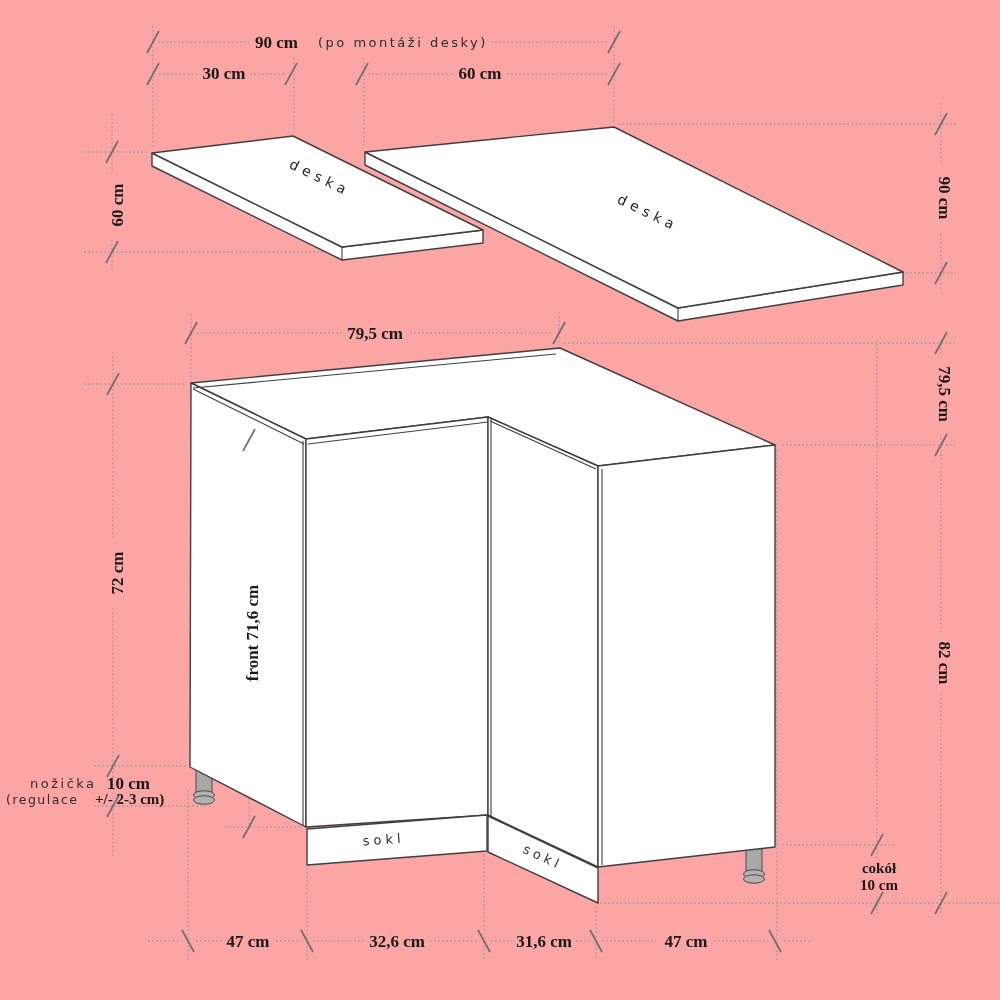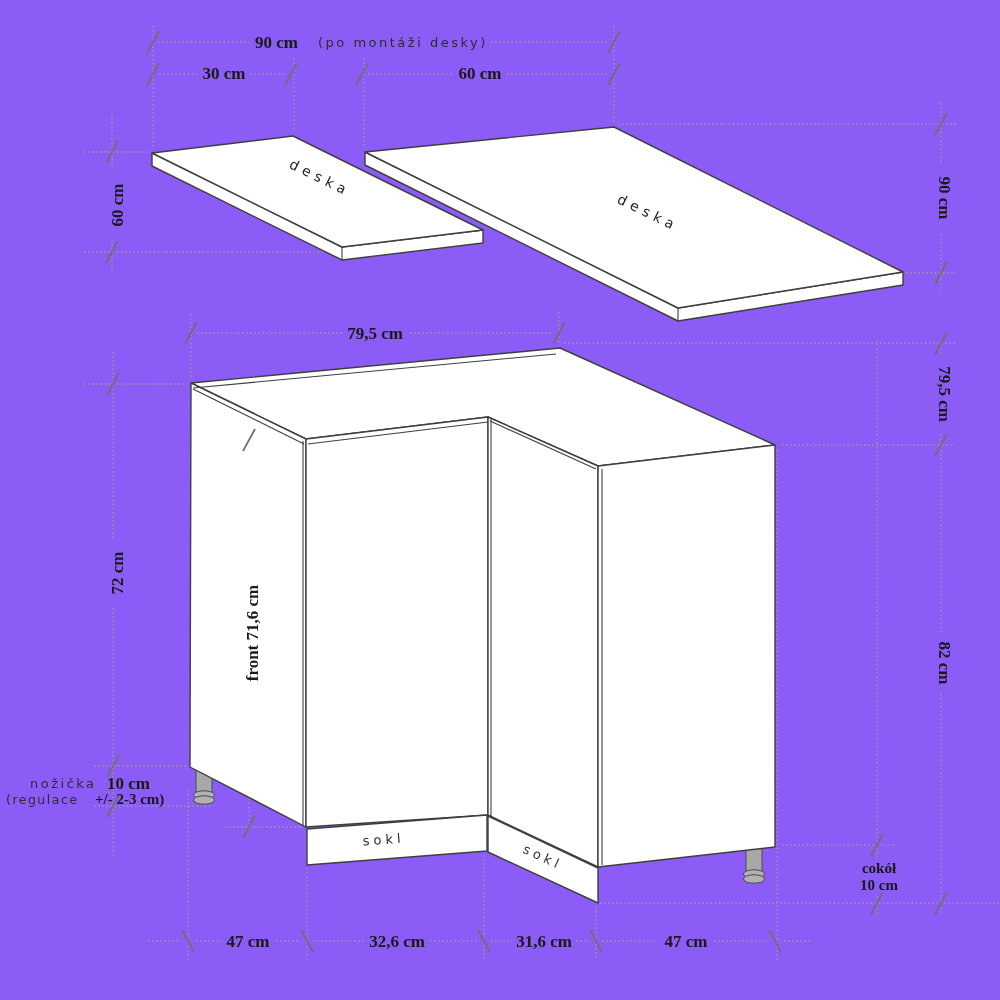--- a/index.html
+++ b/index.html
@@ -1,16 +1,16 @@
 <!DOCTYPE html>
 <html><head>
 <meta charset="utf-8">
 <style>
   html,body{margin:0;padding:0;background:#ffffff;}
-  .stage{position:relative;width:1000px;height:1000px;background:#8b5cf6;overflow:hidden;
+  .stage{position:relative;width:1000px;height:1000px;background:#fca5a5;overflow:hidden;
          font-family:"Liberation Sans",sans-serif;}
   svg{display:block}
   .face{fill:#ffffff;stroke:#3f3f3f;stroke-width:1.4;stroke-linejoin:round;}
   .edge{fill:none;stroke:#3f3f3f;stroke-width:1.1;stroke-linejoin:round;}
   .dot{fill:none;stroke:#9b9b9b;stroke-width:1.3;stroke-dasharray:1.5 2.6;}
   .tick{stroke:#6f6f6f;stroke-width:1.7;}
   .leg-body{fill:#a8a8a8;stroke:#4a4a4a;stroke-width:1;}
   .leg-foot{fill:#b2b2b2;stroke:#4a4a4a;stroke-width:1;}
   text{fill:#1a1a1a;}
   .dim{font-family:"Liberation Serif","DejaVu Serif",serif;font-weight:bold;font-size:17px;}

